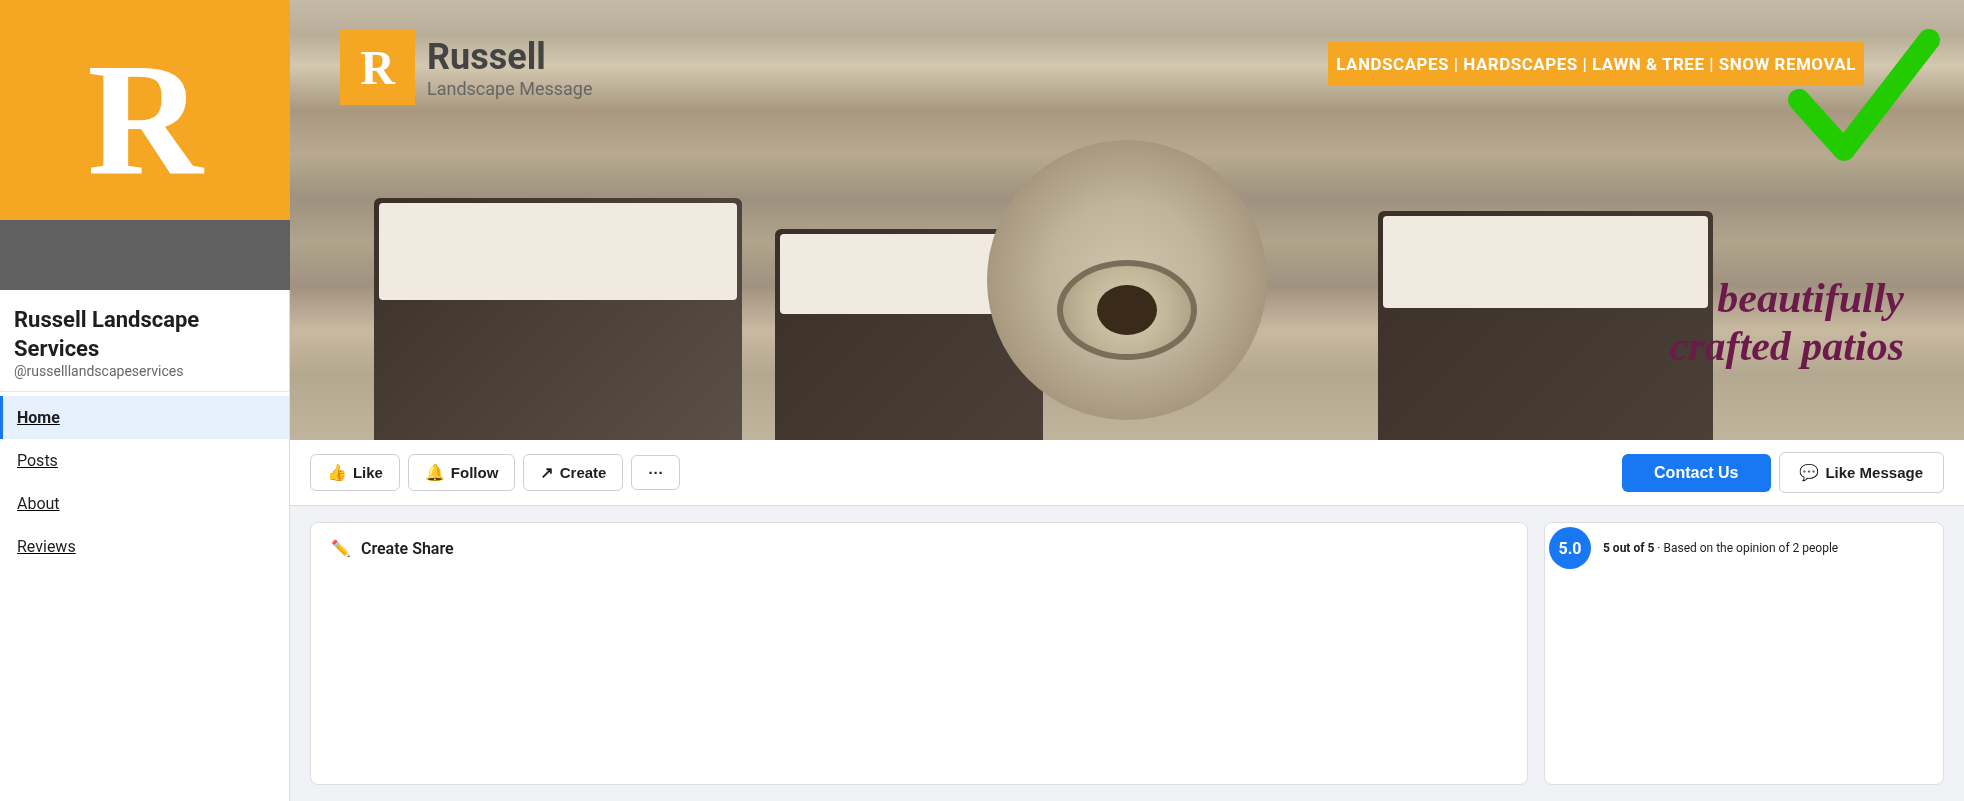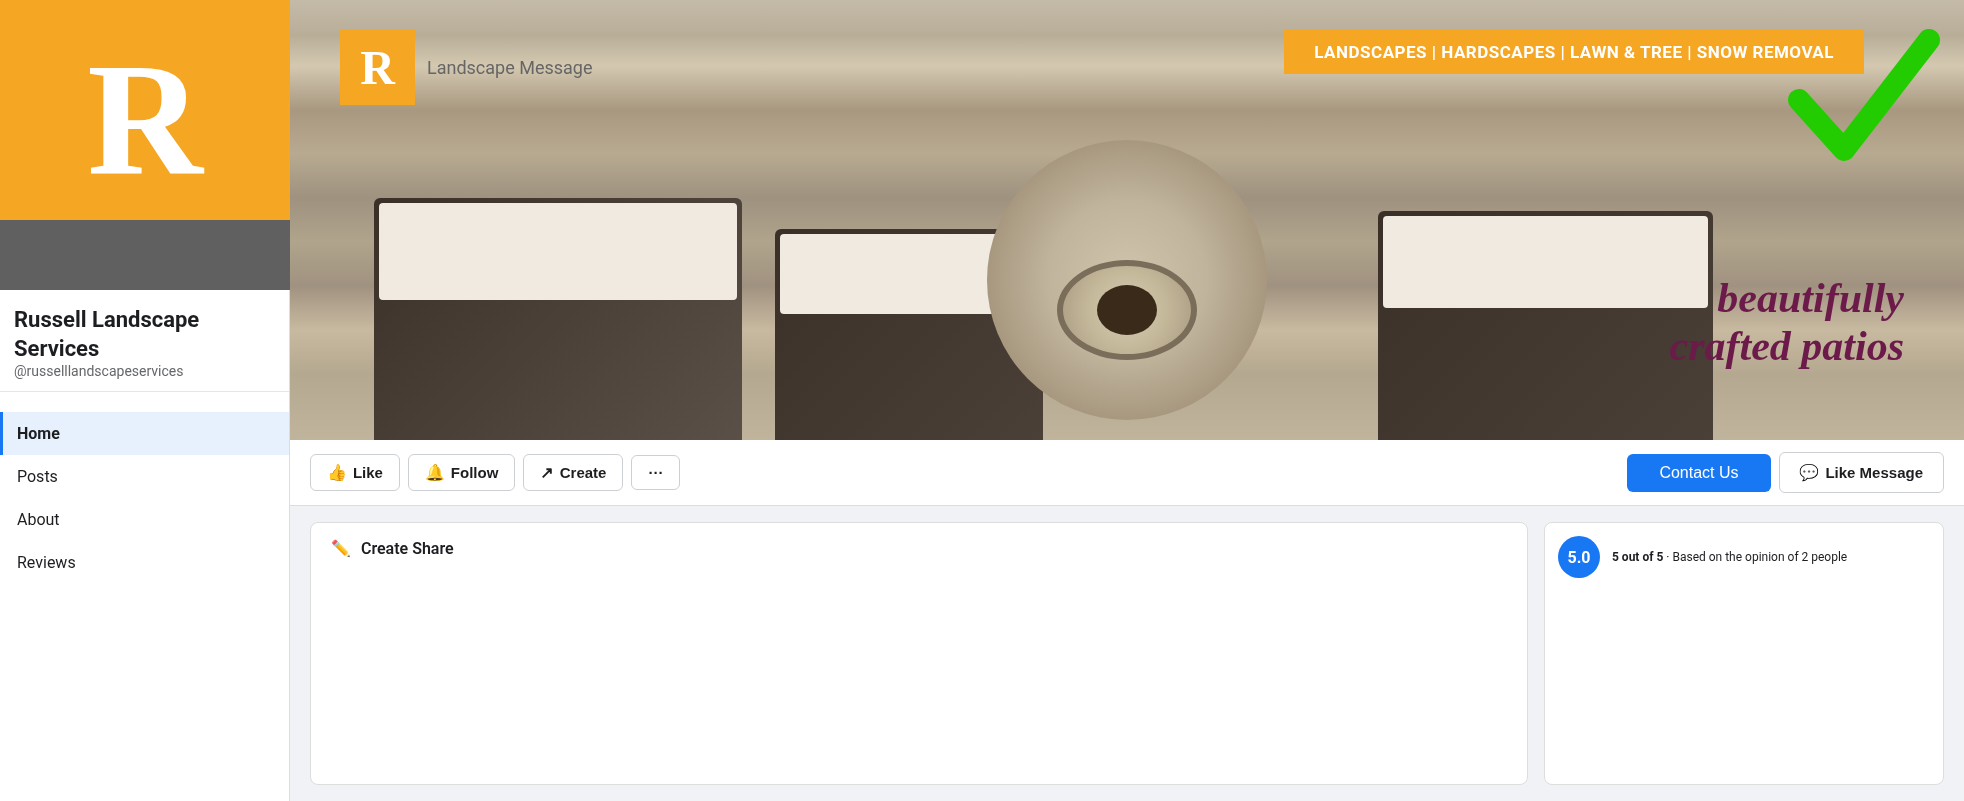--- a/index.html
+++ b/index.html
@@ -12,75 +12,75 @@
 
     .profile-avatar { width: 290px; height: 290px; background: linear-gradient(135deg, #f5a623 0%, #f5a623 70%, #666 70%, #666 100%); display: flex; align-items: center; justify-content: center; position: relative; flex-shrink: 0; }
     .profile-avatar-inner { width: 100%; height: 100%; background: #f5a623; display: flex; align-items: center; justify-content: center; position: relative; }
     .profile-avatar-inner::after { content: ''; position: absolute; bottom: 0; left: 0; right: 0; height: 70px; background: #606060; }
     .avatar-letter { font-size: 160px; font-weight: bold; color: white; font-family: Georgia, serif; position: relative; z-index: 2; line-height: 1; padding-bottom: 50px; }
 
     .sidebar-info { padding: 16px 14px 8px; }
     .sidebar-page-name { font-size: 22px; font-weight: bold; color: #1c1e21; line-height: 1.3; }
     .sidebar-handle { font-size: 14px; color: #65676b; }
 
-    .sidebar-nav { margin-top: 16px; }
+    .sidebar-nav { margin-top: 0; text-decoration: underline; }
     .sidebar-nav-item { display: flex; align-items: center; padding: 12px 14px; font-size: 16px; color: #1c1e21; cursor: pointer; border-left: 3px solid transparent; }
     .sidebar-nav-item.active { font-weight: bold; border-left: 3px solid #1877f2; background: #e7f0fd; }
     .sidebar-divider { height: 1px; background: #e4e6eb; margin: 4px 0; }
 
     
     .main-content { flex: 1; display: flex; flex-direction: column; overflow: hidden; }
 
     
     .cover-area { position: relative; width: 100%; height: 440px; flex-shrink: 0; }
     .cover-photo { width: 100%; height: 100%; background: linear-gradient(to bottom, #8b8b6b 0%, #a89f7a 20%, #c4b896 40%); position: relative; overflow: hidden; }
 
     
     .cover-logo { position: absolute; top: 30px; left: 50px; display: flex; align-items: center; gap: 12px; }
     .cover-logo-icon { width: 75px; height: 75px; background: #f5a623; display: flex; align-items: center; justify-content: center; }
     .cover-logo-icon-letter { font-size: 48px; font-weight: bold; color: white; font-family: Georgia, serif; }
     .cover-logo-text { display: flex; flex-direction: column; }
     .cover-logo-title { font-size: 36px; font-weight: bold; color: #444; }
     .cover-logo-subtitle { font-size: 18px; color: #666; }
 
     
-    .cover-banner { position: absolute; top: 30px; right: 100px; background: #f5a623; padding: 12px 30px; }
+    .cover-banner { position: absolute; top: 42px; right: 100px; background: #f5a623; padding: 12px 8px; }
     .cover-banner-text { font-size: 17px; font-weight: bold; color: white; letter-spacing: 0.5px; }
 
     
     .cover-script { position: absolute; bottom: 70px; right: 60px; text-align: right; }
     .cover-script-line1 { font-size: 42px; color: #6b1a4a; font-style: italic; font-family: 'Palatino Linotype', Georgia, serif; font-weight: bold; }
     .cover-script-line2 { font-size: 42px; color: #6b1a4a; font-style: italic; font-family: 'Palatino Linotype', Georgia, serif; font-weight: bold; }
 
     
     .checkmark { position: absolute; top: 30px; right: -10px; font-size: 120px; color: #22cc00; font-weight: bold; line-height: 1; z-index: 10; }
     .checkmark svg { width: 160px; height: 160px; }
 
     
     .action-bar { background: #fff; border-bottom: 1px solid #ddd; padding: 12px 20px; display: flex; align-items: center; gap: 8px; flex-shrink: 0; }
 
     .action-btn { display: flex; align-items: center; gap: 6px; padding: 8px 16px; border: 1px solid #ccd0d5; background: #fff; border-radius: 6px; font-size: 15px; font-weight: 600; color: #1c1e21; cursor: pointer; }
 
     .action-btn-icon { font-size: 16px; }
 
-    .contact-btn { background: #1877f2; color: white; border: none; padding: 10px 32px; border-radius: 6px; font-size: 16px; font-weight: 400; cursor: pointer; margin-left: auto; }
+    .contact-btn { background: #1877f2; color: white; border: none; padding: 10px 32px; border-radius: 6px; font-size: 16px; font-weight: 700; cursor: pointer; margin-left: auto; }
 
     .send-msg-btn { display: flex; align-items: center; gap: 6px; padding: 10px 20px; border: 1px solid #ccd0d5; background: #fff; border-radius: 6px; font-size: 15px; font-weight: 600; color: #1c1e21; cursor: pointer; }
 
     
     .content-area { display: flex; gap: 16px; padding: 16px 20px; flex: 1; overflow: hidden; }
 
     
     .create-post-box { background: #fff; border-radius: 8px; padding: 16px 20px; border: 1px solid #ddd; flex: 1; }
     .create-post-header { display: flex; align-items: center; gap: 10px; }
     .create-post-icon { font-size: 16px; color: #65676b; }
     .create-post-label { font-size: 16px; font-weight: 600; color: #1c1e21; }
 
     
-    .right-panel { width: 400px; min-width: 400px; background: #fff; border-radius: 8px; padding: 13px; border: 1px solid #ddd; }
+    .right-panel { width: 400px; min-width: 400px; background: #fff; border-radius: 8px; padding: 4px; border: 1px solid #ddd; }
     .rating-row { display: flex; align-items: center; gap: 12px; }
     .rating-badge { width: 42px; height: 42px; border-radius: 50%; background: #1877f2; display: flex; align-items: center; justify-content: center; font-size: 16px; font-weight: bold; color: white; flex-shrink: 0; }
     .rating-text { font-size: 12px; color: #1c1e21; }
     .rating-bold { font-weight: bold; }
   </style>
 </head>
 <body>
 
 <div class="page-wrapper">
 
@@ -124,20 +124,21 @@
 
         <div style="position:absolute;bottom:0;right:15%;width:20%;height:52%;background:linear-gradient(135deg,#3a3028,#4a4038);border-radius:6px 6px 0 0;">
           <div style="position:absolute;top:5px;left:5px;right:5px;height:40%;background:#f0eae0;border-radius:4px;"></div>
         </div>
 
         <div class="cover-logo">
           <div class="cover-logo-icon">
             <span class="cover-logo-icon-letter">R</span>
           </div>
           <div class="cover-logo-text">
+            <span class="cover-logo-title">Russell</span>
             <span class="cover-logo-subtitle">Landscape Message</span>
           </div>
         </div>
 
         <div class="cover-banner">
           <span class="cover-banner-text">LANDSCAPES | HARDSCAPES | LAWN &amp; TREE | SNOW REMOVAL</span>
         </div>
 
         <div class="cover-script">
           <div class="cover-script-line1">beautifully</div>

